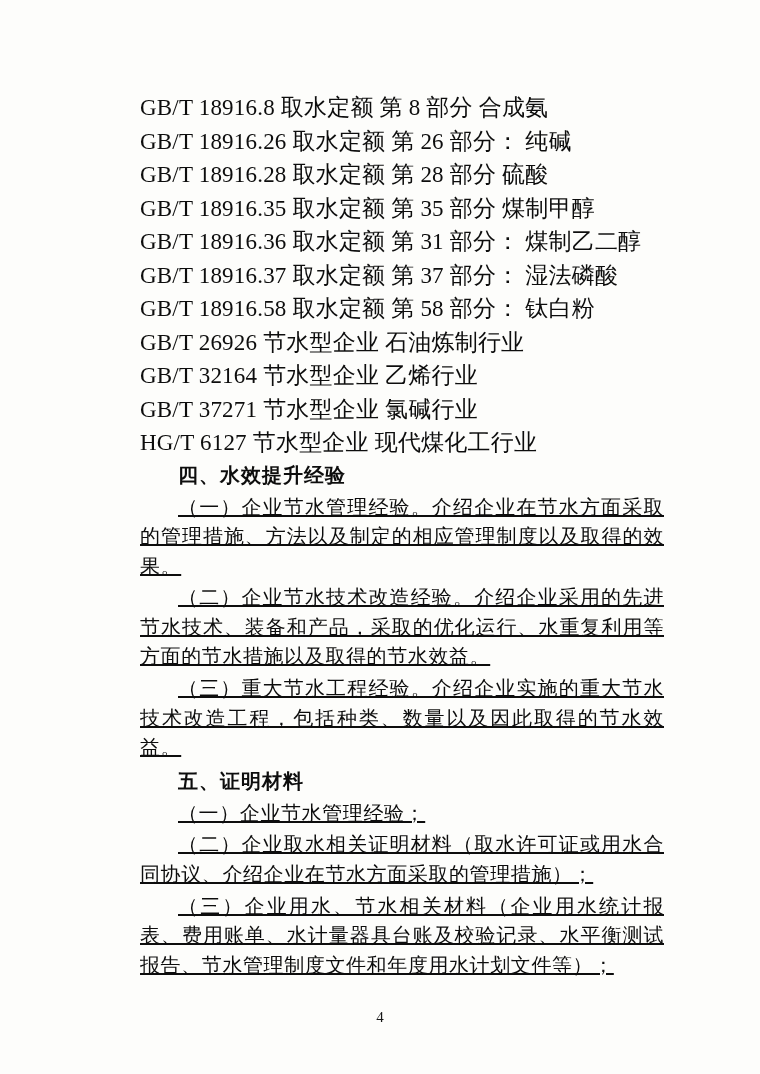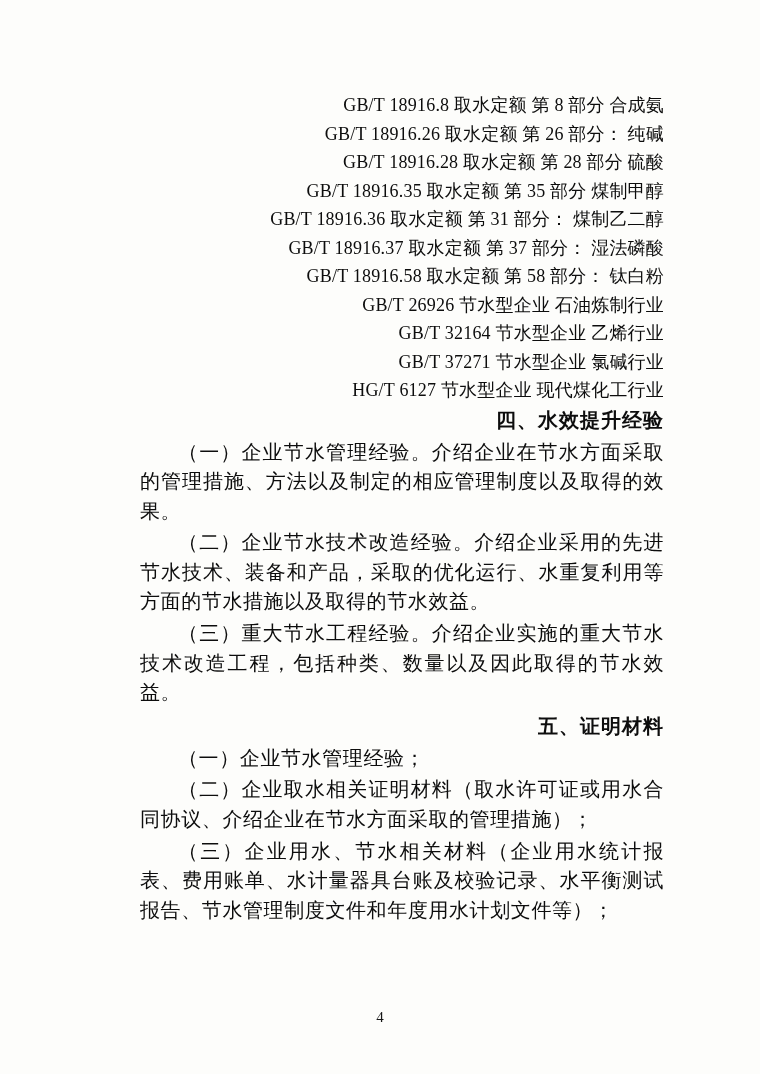--- a/index.html
+++ b/index.html
@@ -24,42 +24,41 @@
   }
   .doc-body {
     font-size: 19.5px;
     line-height: 1.0;
   }
   
   .std-line {
     white-space: nowrap;
     margin: 0 0 10.5px 0;
     letter-spacing: 0.2px;
-    font-size: 18px;
-    text-align: right;
+    font-size: 23px;
   }
   
   .section-heading {
     font-weight: bold;
     font-size: 20px;
     margin: 8px 0 8px 0;
     text-indent: 38px;
     letter-spacing: 1px;
-    text-align: right;
   }
   
   .para {
     font-size: 20px;
     line-height: 1.48;
     text-align: justify;
     text-justify: inter-ideograph;
     margin: 0 0 2px 0;
     text-indent: 38px;
     letter-spacing: 0.6px;
     word-break: break-all;
+    text-decoration: underline;
   }
   .page-number {
     position: absolute;
     bottom: 48px;
     left: 0;
     width: 760px;
     text-align: center;
     font-size: 15px;
     color: #161616;
     font-family: "Liberation Serif", "DejaVu Serif", serif;

